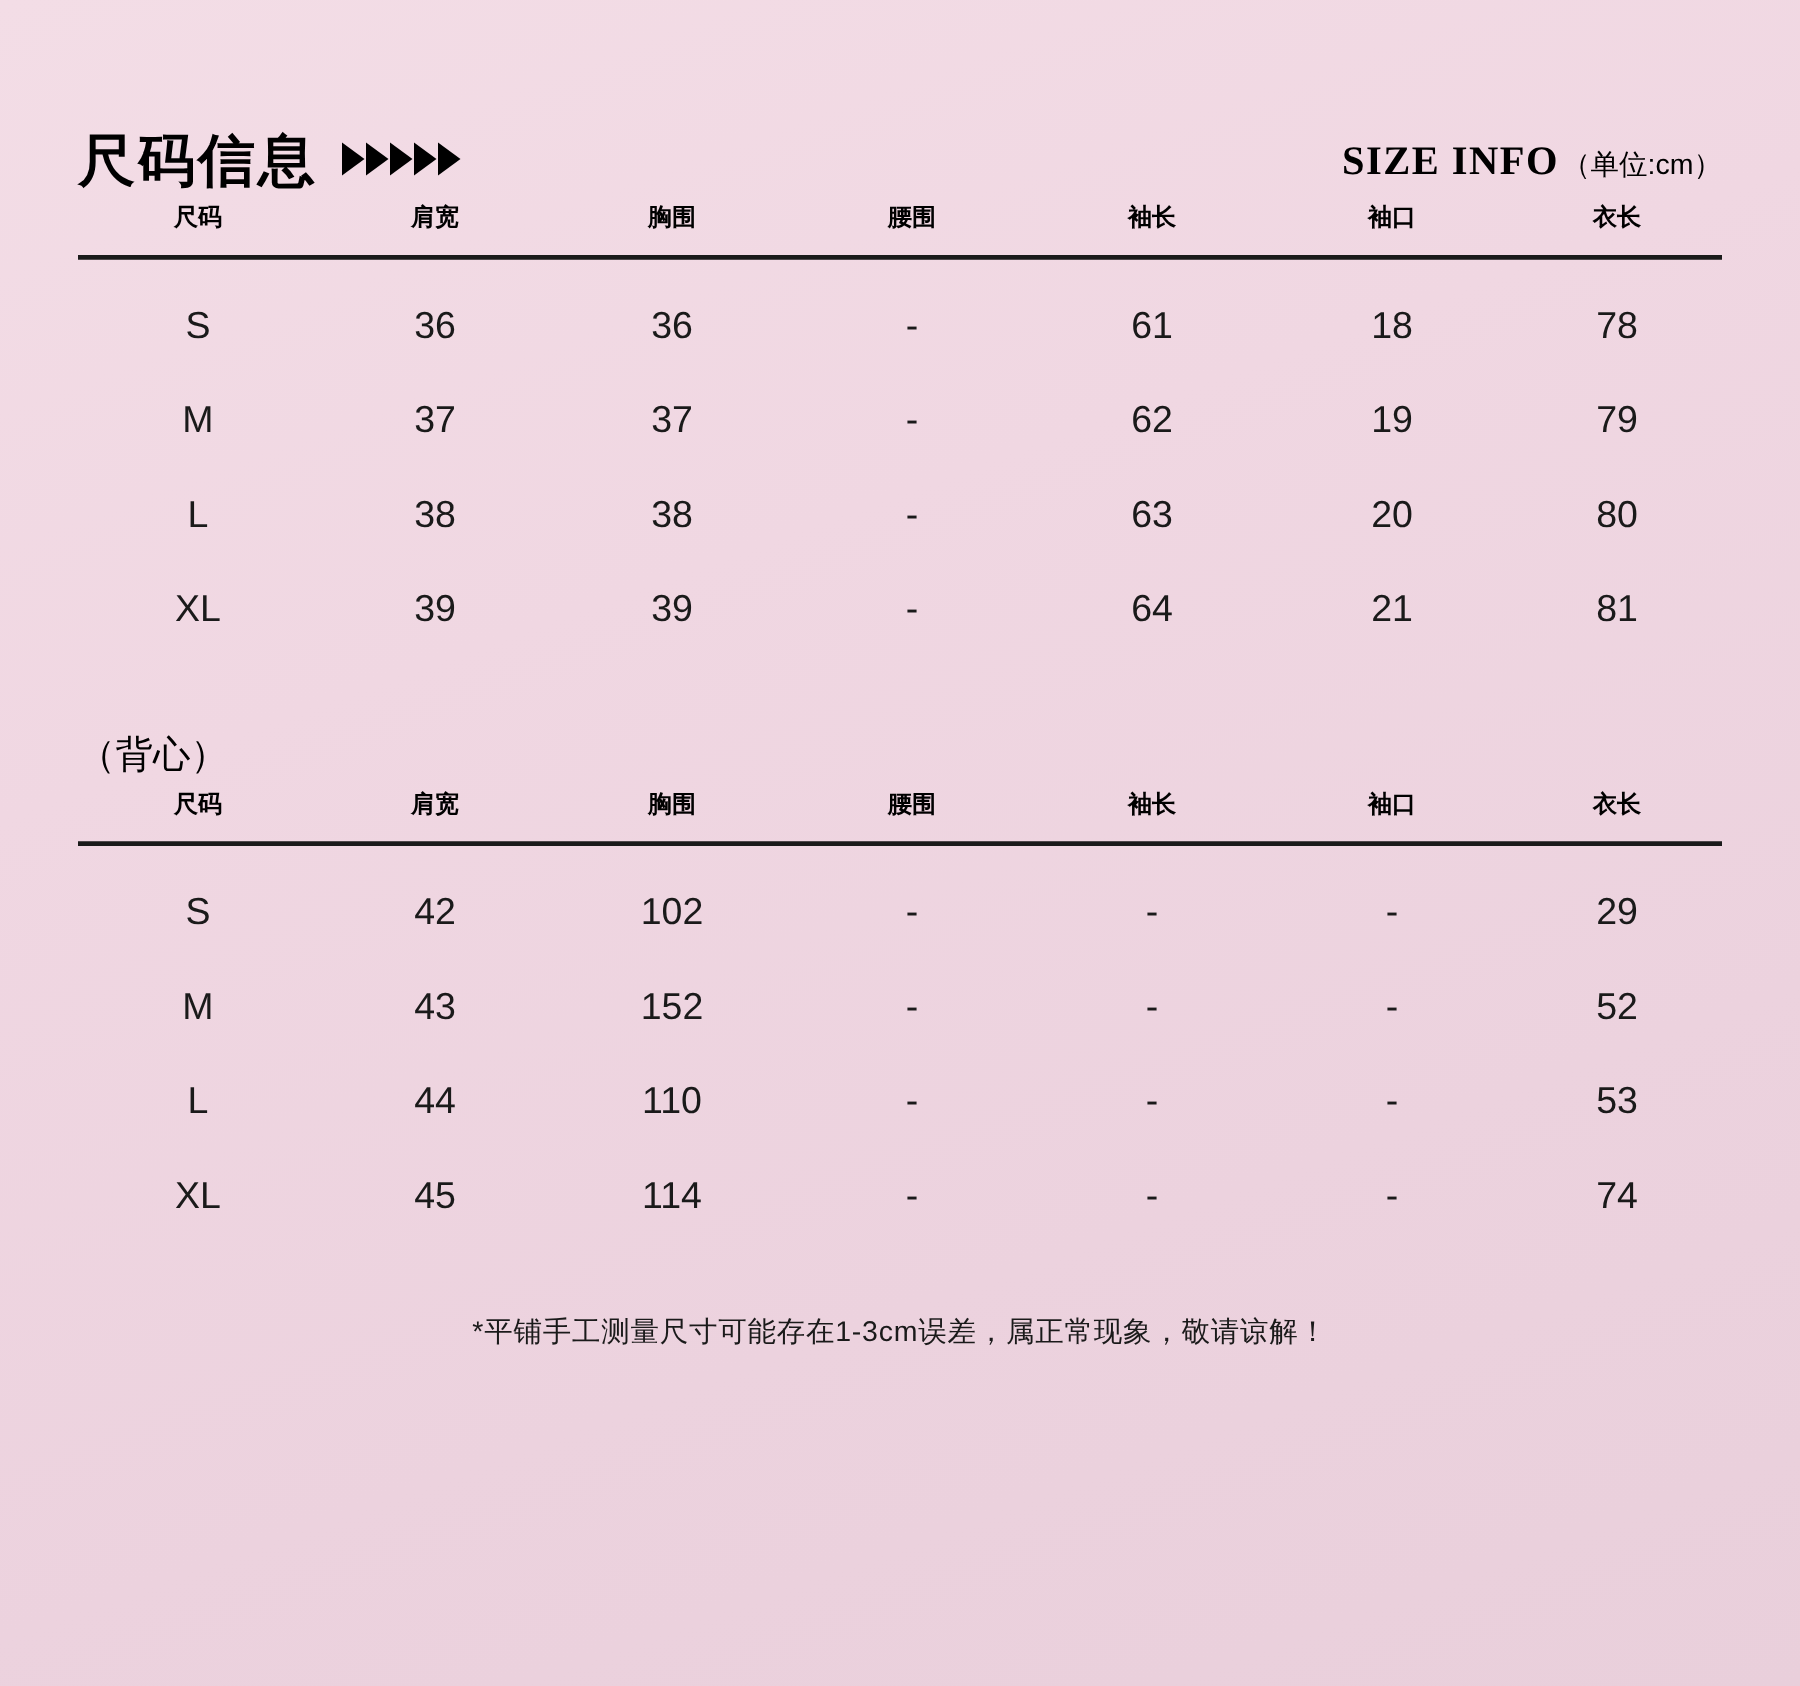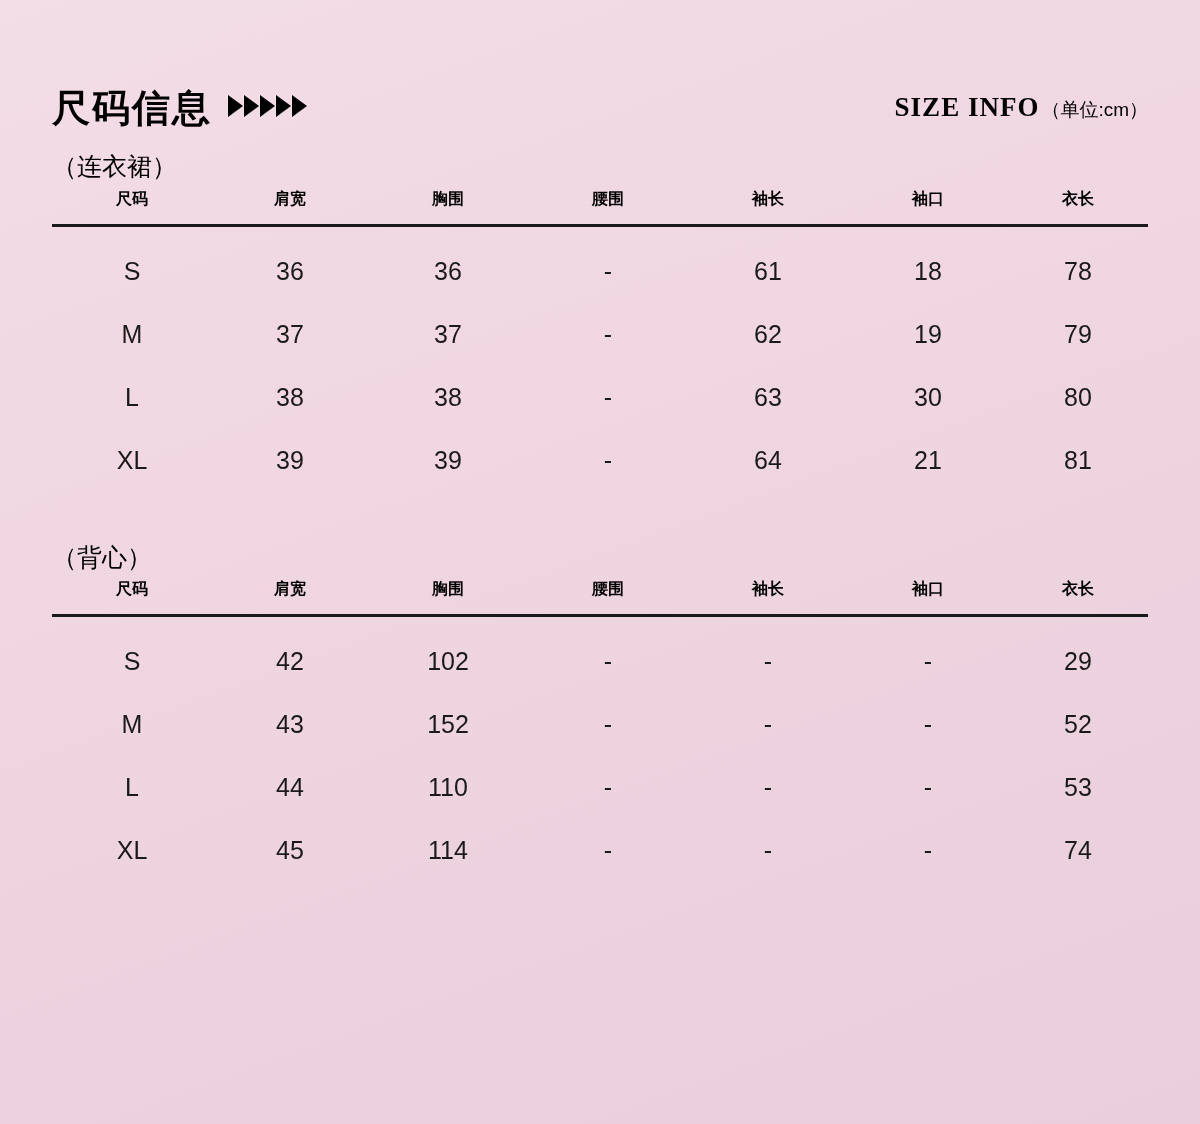--- a/index.html
+++ b/index.html
@@ -147,21 +147,20 @@
         <span class="arrow"></span>
         <span class="arrow"></span>
       </div>
     </div>
     <div class="header-right">
       <span class="size-info">SIZE INFO</span>
       <span class="unit">（单位:cm）</span>
     </div>
   </div>
 
-  <div class="section-label">（连衣裙）</div>
   <table class="size-table">
     <colgroup>
       <col class="c-size">
         <col class="c-1">
         <col class="c-2">
         <col class="c-3">
         <col class="c-4">
         <col class="c-5">
         <col class="c-6">
     </colgroup>
@@ -194,21 +193,21 @@
         <td>62</td>
         <td>19</td>
         <td>79</td>
       </tr>
       <tr>
         <td>L</td>
         <td>38</td>
         <td>38</td>
         <td>-</td>
         <td>63</td>
-        <td>30</td>
+        <td>20</td>
         <td>80</td>
       </tr>
       <tr>
         <td>XL</td>
         <td>39</td>
         <td>39</td>
         <td>-</td>
         <td>64</td>
         <td>21</td>
         <td>81</td>
@@ -271,14 +270,15 @@
         <td>45</td>
         <td>114</td>
         <td>-</td>
         <td>-</td>
         <td>-</td>
         <td>74</td>
       </tr>
     </tbody>
   </table>
 
+  <div class="footnote">*平铺手工测量尺寸可能存在1-3cm误差，属正常现象，敬请谅解！</div>
 
 </div>
 
 </body></html>

